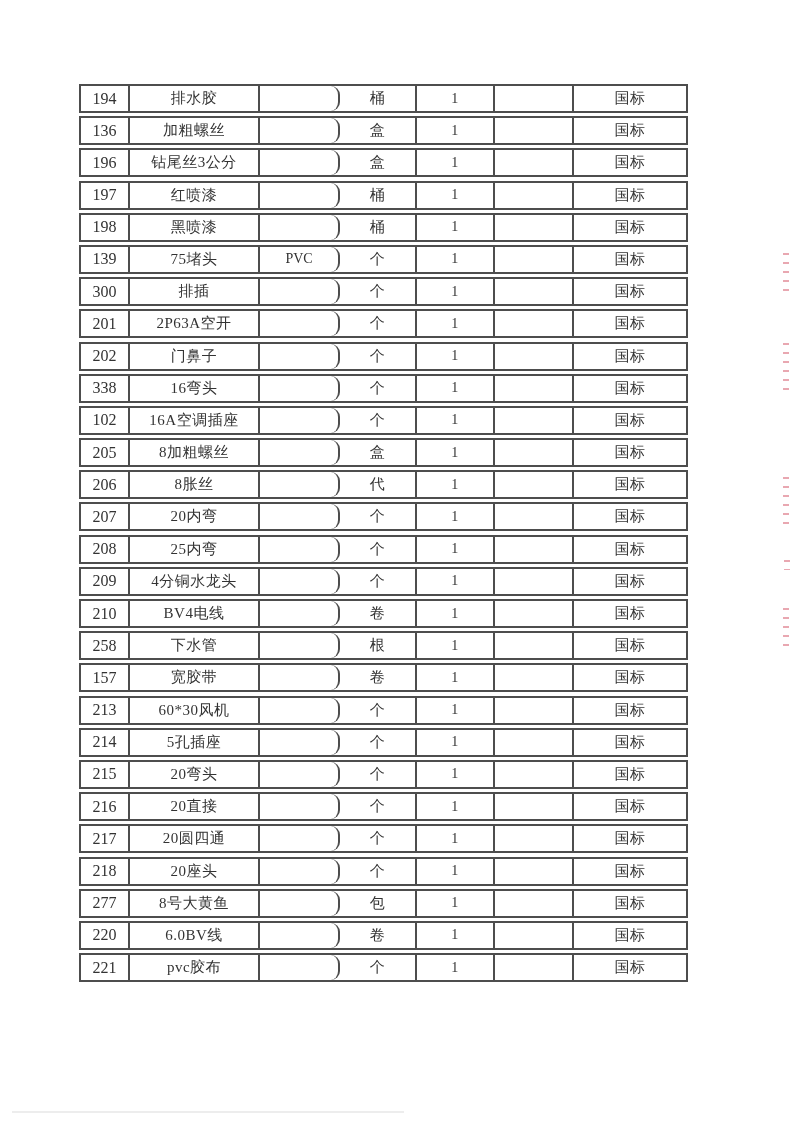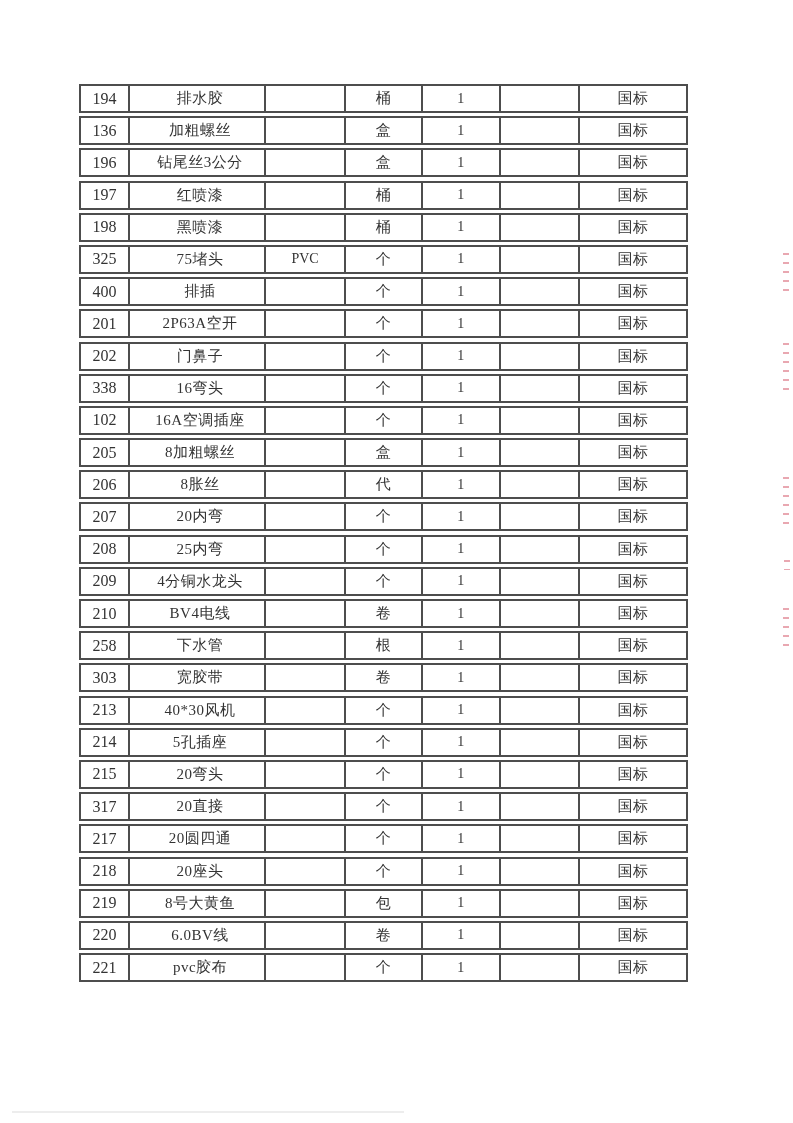--- a/index.html
+++ b/index.html
@@ -38,22 +38,22 @@
     align-items: center;
     justify-content: center;
     font-size: 15px;
     color: #333333;
     letter-spacing: 0.5px;
     white-space: nowrap;
     overflow: hidden;
   }
   .cell:last-child { border-right: none; }
   .c-no   { width: 49px;  font-size: 16px; letter-spacing: 0; }
-  .c-name { width: 130px; margin-left: 6px; }
-  .c-spec { width: 80px;  font-size: 14px; letter-spacing: 0; }
+  .c-name { width: 130px; }
+  .c-spec { width: 80px;  font-size: 14px; letter-spacing: 0; border-radius: 9px; }
   .c-unit { width: 77px; }
   .c-qty  { width: 78px;  font-size: 14px; }
   .c-note { width: 79px; }
   .c-std  { flex: 1; }
   
   .red-mark {
     position: absolute;
     width: 6px;
     opacity: 0.65;
     background: repeating-linear-gradient(
@@ -127,31 +127,31 @@
       <div class="cell c-no">198</div>
       <div class="cell c-name">黑喷漆</div>
       <div class="cell c-spec"></div>
       <div class="cell c-unit">桶</div>
       <div class="cell c-qty">1</div>
       <div class="cell c-note"></div>
       <div class="cell c-std">国标</div>
     </div>
 
     <div class="row">
-      <div class="cell c-no">325</div>
+      <div class="cell c-no">139</div>
       <div class="cell c-name">75堵头</div>
       <div class="cell c-spec">PVC</div>
       <div class="cell c-unit">个</div>
       <div class="cell c-qty">1</div>
       <div class="cell c-note"></div>
       <div class="cell c-std">国标</div>
     </div>
 
     <div class="row">
-      <div class="cell c-no">400</div>
+      <div class="cell c-no">300</div>
       <div class="cell c-name">排插</div>
       <div class="cell c-spec"></div>
       <div class="cell c-unit">个</div>
       <div class="cell c-qty">1</div>
       <div class="cell c-note"></div>
       <div class="cell c-std">国标</div>
     </div>
 
     <div class="row">
       <div class="cell c-no">201</div>
@@ -257,32 +257,32 @@
       <div class="cell c-no">258</div>
       <div class="cell c-name">下水管</div>
       <div class="cell c-spec"></div>
       <div class="cell c-unit">根</div>
       <div class="cell c-qty">1</div>
       <div class="cell c-note"></div>
       <div class="cell c-std">国标</div>
     </div>
 
     <div class="row">
-      <div class="cell c-no">303</div>
+      <div class="cell c-no">157</div>
       <div class="cell c-name">宽胶带</div>
       <div class="cell c-spec"></div>
       <div class="cell c-unit">卷</div>
       <div class="cell c-qty">1</div>
       <div class="cell c-note"></div>
       <div class="cell c-std">国标</div>
     </div>
 
     <div class="row">
       <div class="cell c-no">213</div>
-      <div class="cell c-name">40*30风机</div>
+      <div class="cell c-name">60*30风机</div>
       <div class="cell c-spec"></div>
       <div class="cell c-unit">个</div>
       <div class="cell c-qty">1</div>
       <div class="cell c-note"></div>
       <div class="cell c-std">国标</div>
     </div>
 
     <div class="row">
       <div class="cell c-no">214</div>
       <div class="cell c-name">5孔插座</div>
@@ -297,21 +297,21 @@
       <div class="cell c-no">215</div>
       <div class="cell c-name">20弯头</div>
       <div class="cell c-spec"></div>
       <div class="cell c-unit">个</div>
       <div class="cell c-qty">1</div>
       <div class="cell c-note"></div>
       <div class="cell c-std">国标</div>
     </div>
 
     <div class="row">
-      <div class="cell c-no">317</div>
+      <div class="cell c-no">216</div>
       <div class="cell c-name">20直接</div>
       <div class="cell c-spec"></div>
       <div class="cell c-unit">个</div>
       <div class="cell c-qty">1</div>
       <div class="cell c-note"></div>
       <div class="cell c-std">国标</div>
     </div>
 
     <div class="row">
       <div class="cell c-no">217</div>
@@ -327,21 +327,21 @@
       <div class="cell c-no">218</div>
       <div class="cell c-name">20座头</div>
       <div class="cell c-spec"></div>
       <div class="cell c-unit">个</div>
       <div class="cell c-qty">1</div>
       <div class="cell c-note"></div>
       <div class="cell c-std">国标</div>
     </div>
 
     <div class="row">
-      <div class="cell c-no">219</div>
+      <div class="cell c-no">277</div>
       <div class="cell c-name">8号大黄鱼</div>
       <div class="cell c-spec"></div>
       <div class="cell c-unit">包</div>
       <div class="cell c-qty">1</div>
       <div class="cell c-note"></div>
       <div class="cell c-std">国标</div>
     </div>
 
     <div class="row">
       <div class="cell c-no">220</div>

